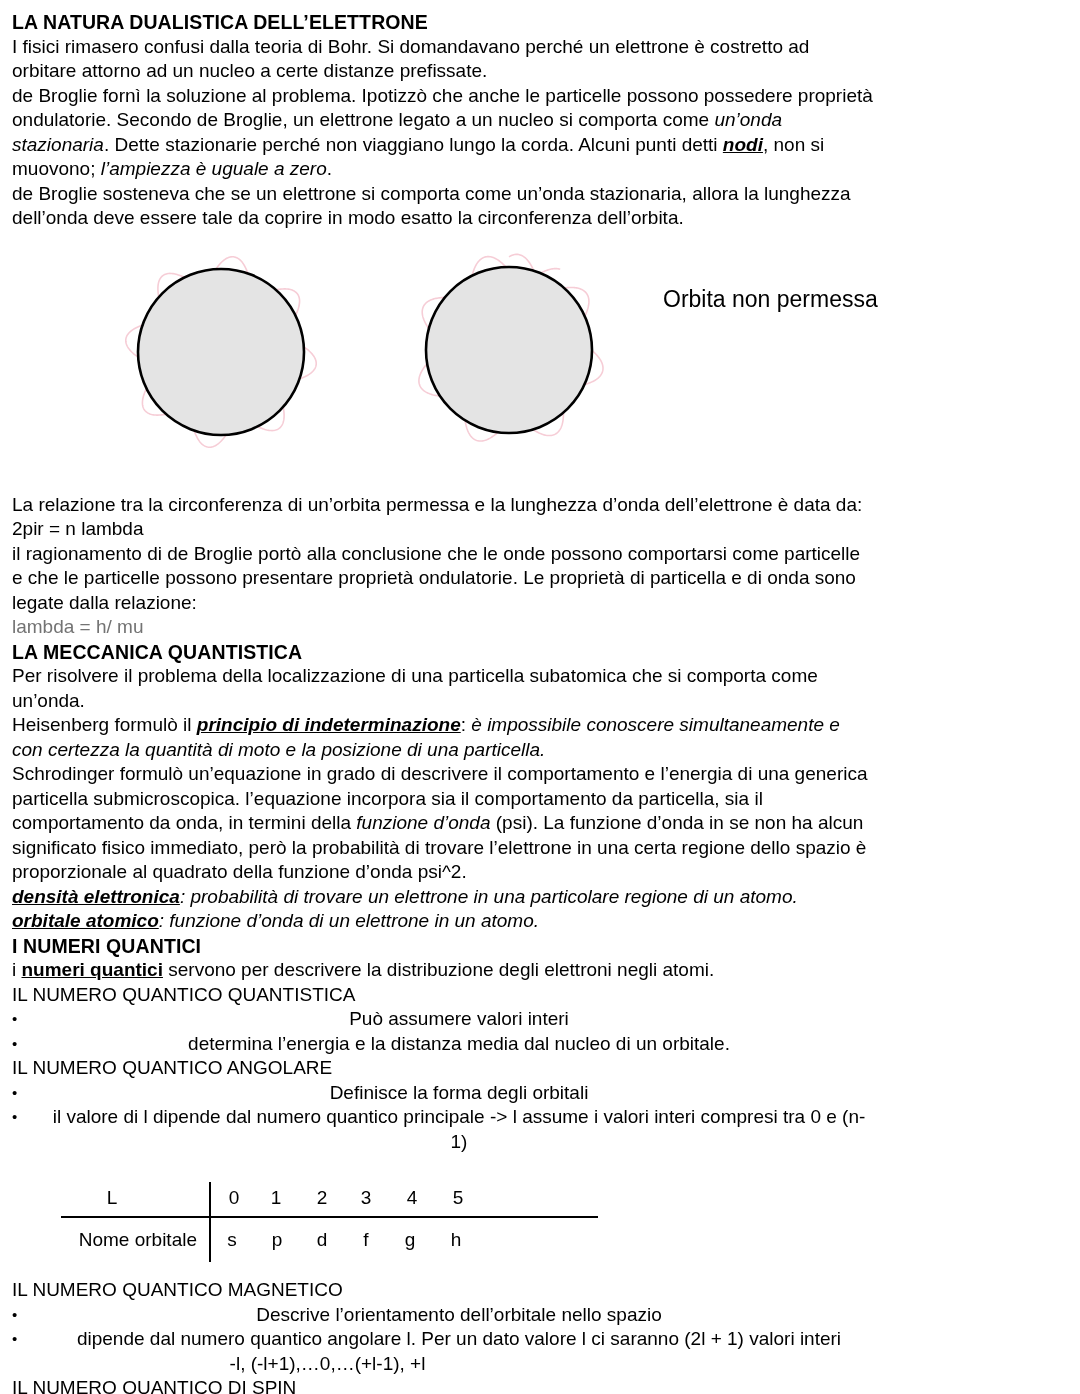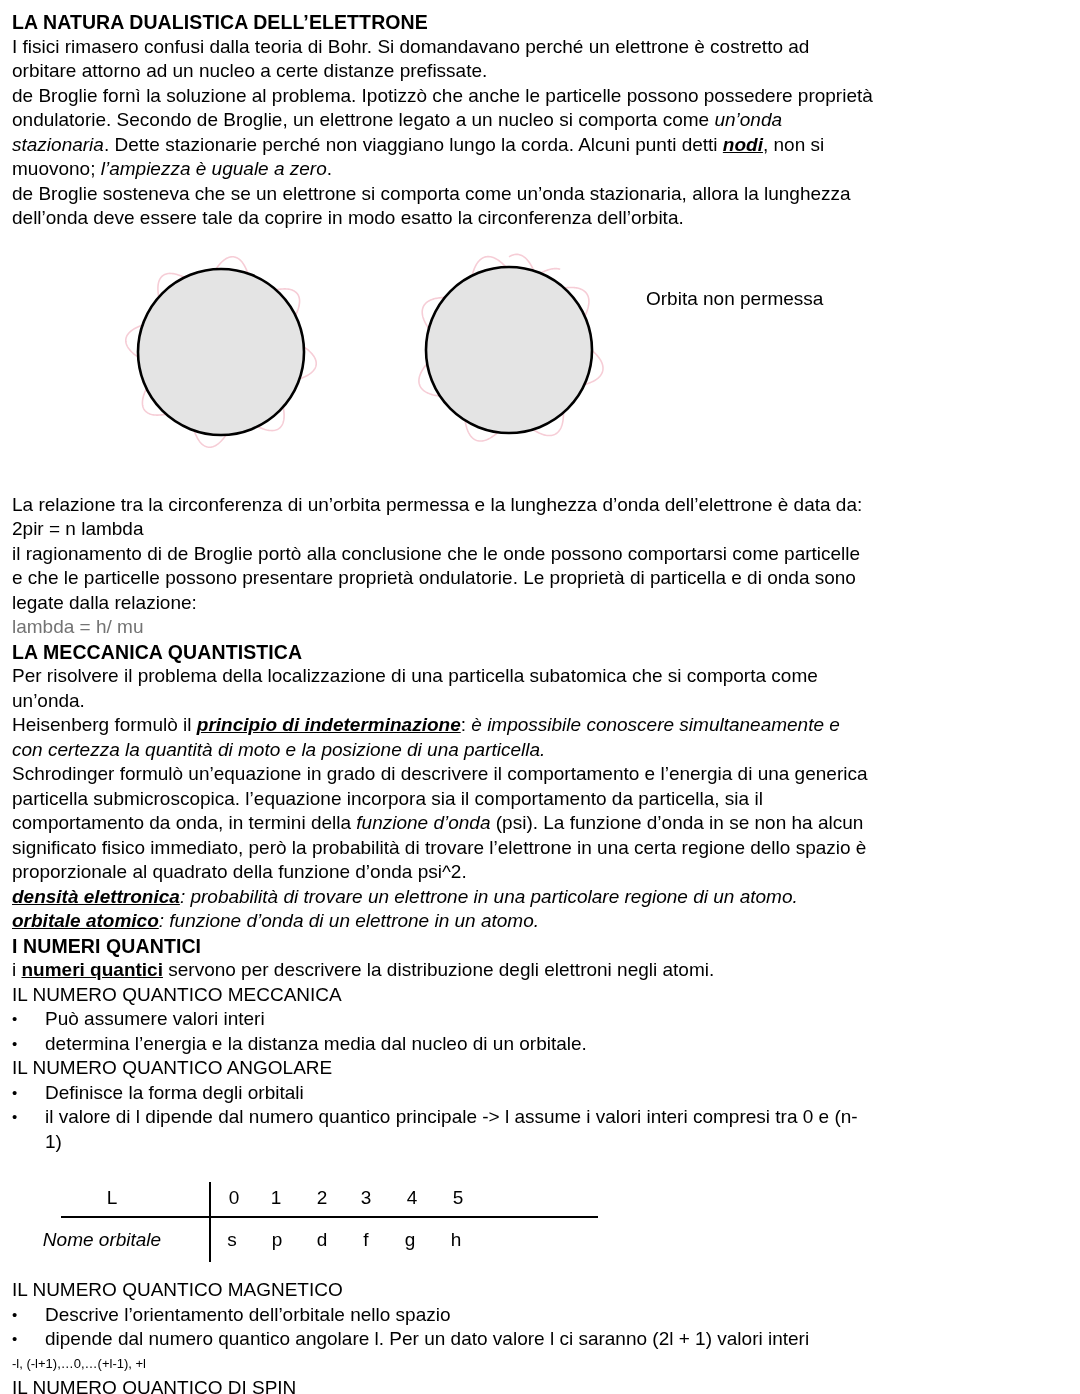--- a/index.html
+++ b/index.html
@@ -51,42 +51,42 @@
     font-size: 19px;
     line-height: 24.5px;
   }
   .bullet-mark {
     width: 33px;
     flex: 0 0 33px;
     text-align: left;
     font-size: 15px;
     line-height: 24.5px;
   }
-  .bullet-text { flex: 1 1 auto; }
+  .bullet-text { flex: 1 1 auto; text-align: center; }
 
   
   .figure {
     position: relative;
     height: 248px;
     margin-top: 14px;
   }
   .figure svg { display: block; }
   .fig-label {
     position: absolute;
-    left: 634px;
+    left: 651px;
     top: 42px;
-    font-size: 19px;
+    font-size: 23px;
     line-height: 24px;
     white-space: nowrap;
   }
 
   
   .formula-center {
-    text-align: left;
-    font-size: 13px;
+    text-align: center;
+    font-size: 19px;
     line-height: 24.5px;
     padding-right: 230px;
   }
 
   
   .orb-table-wrap {
     position: relative;
     margin-top: 22px;
     margin-bottom: 16px;
     height: 86px;
@@ -116,21 +116,21 @@
     line-height: 40px;
   }
   .orb-row.r1 { top: 2px; }
   .orb-row.r2 { top: 44px; }
   .orb-rowhead {
     position: absolute;
     width: 190px;
     text-align: center;
   }
   .orb-rowhead.lbl-l  { left: 5px; }
-  .orb-rowhead.lbl-nm { left: -5px; text-align: center; font-style: italic; }
+  .orb-rowhead.lbl-nm { left: -5px; text-align: right; }
   .orb-cell {
     position: absolute;
     width: 34px;
     text-align: center;
   }
 </style>
 </head>
 <body>
 
 <div class="page">
@@ -171,21 +171,21 @@
 
   <div class="p"><span>Schrodinger formulò un’equazione in grado di descrivere il comportamento e l’energia di una generica particella submicroscopica. l’equazione incorpora sia il comportamento da particella, sia il comportamento da onda, in termini della </span><i class="it">funzione d’onda</i><span> (psi). La funzione d’onda in se non ha alcun significato fisico immediato, però la probabilità di trovare l’elettrone in una certa regione dello spazio è proporzionale al quadrato della funzione d’onda psi^2.</span></div>
 
   <div class="p"><span class="bold-ital-u">densità elettronica</span><i class="it">: probabilità di trovare un elettrone in una particolare regione di un atomo.</i></div>
 
   <div class="p"><span class="bold-ital-u">orbitale atomico</span><i class="it">: funzione d’onda di un elettrone in un atomo.</i></div>
 
   <div class="h1">I NUMERI QUANTICI</div>
   <div class="p"><span>i </span><span class="bu">numeri quantici</span><span> servono per descrivere la distribuzione degli elettroni negli atomi.</span></div>
 
-  <div class="sec-head">IL NUMERO QUANTICO MECCANICA</div>
+  <div class="sec-head">IL NUMERO QUANTICO QUANTISTICA</div>
   <div class="bullet-row">
     <span class="bullet-mark">•</span>
     <span class="bullet-text">Può assumere valori interi</span>
   </div>
   <div class="bullet-row">
     <span class="bullet-mark">•</span>
     <span class="bullet-text">determina l’energia e la distanza media dal nucleo di un orbitale.</span>
   </div>
 
   <div class="sec-head">IL NUMERO QUANTICO ANGOLARE</div>

